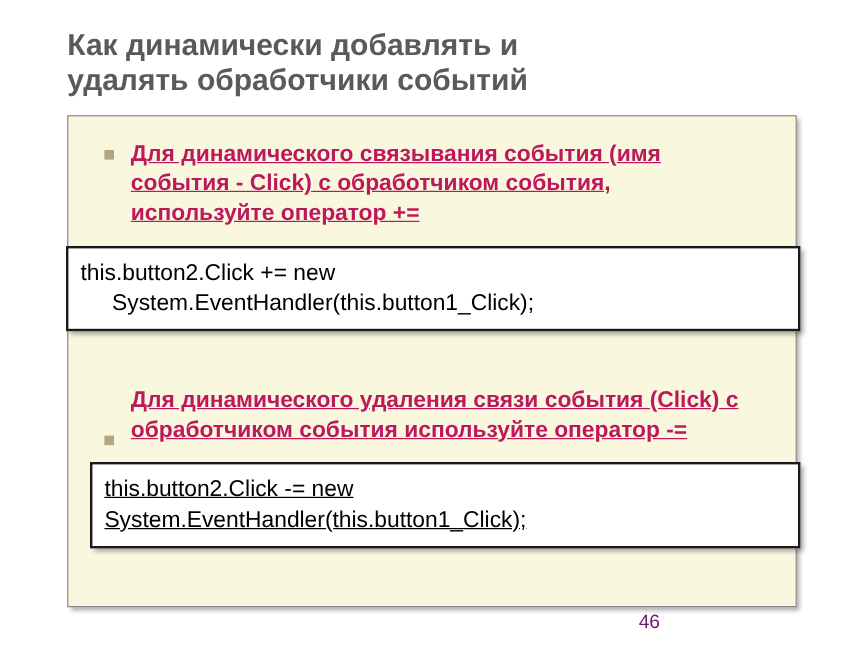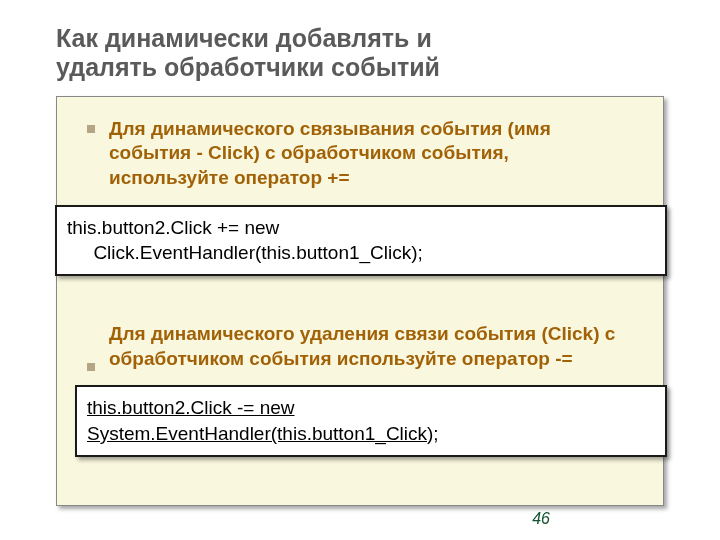--- a/index.html
+++ b/index.html
@@ -40,62 +40,62 @@
   .sq {
     width: 8px; height: 8px;
     background: #b4a583;
     margin-top: 8px;
     margin-right: 14px;
     flex: 0 0 auto;
   }
   .bullet-text {
     font-size: 19px;
     font-weight: bold;
-    color: #a16207;
+    color: #be185d;
     line-height: 1.3;
     max-width: 520px;
+    text-decoration: underline;
   }
   .code-box {
     background: #ffffff;
     border: 2px solid #1a1a1a;
     box-shadow: 3px 3px 4px rgba(0,0,0,0.35);
     padding: 8px 10px 8px 10px;
     margin-left: -32px;
     width: 612px;
     font-family: "Trebuchet MS", "Lucida Sans", Arial, sans-serif;
     font-size: 19px;
     color: #000;
     line-height: 1.35;
     white-space: pre;
   }
   .page-num {
     position: absolute;
     bottom: 12px;
     right: 24px;
     font-size: 16px;
-    color: #14532d;
-    font-style: italic;
+    color: #701a75;
   }
 </style>
 </head>
 <body>
 
 <div class="slide">
 
   <h1 class="title">Как динамически добавлять и удалять обработчики событий</h1>
 
   <div class="body-panel">
 
     <div class="bullet-row">
       <span class="sq"></span>
       <div class="bullet-text">Для динамического связывания события (имя события - Click) с обработчиком события, используйте оператор +=</div>
     </div>
 
     <div class="code-box">this.button2.Click += new
-     Click.EventHandler(this.button1_Click);</div>
+     System.EventHandler(this.button1_Click);</div>
 
     <div class="bullet-row bullet-row-2">
       <span class="sq"></span>
       <div class="bullet-text">Для динамического удаления связи события (Click) с обработчиком события используйте оператор -=</div>
     </div>
 
     <div class="code-box" style="margin-top:10px; margin-left:-12px; width:592px;text-decoration:underline;">this.button2.Click -= new
 System.EventHandler(this.button1_Click);</div>
 
   </div>

